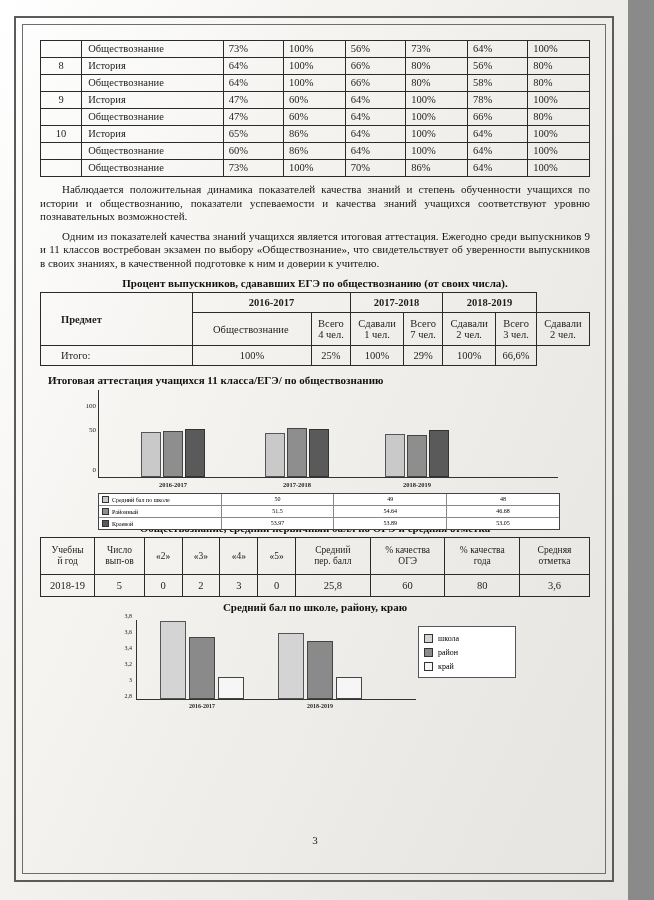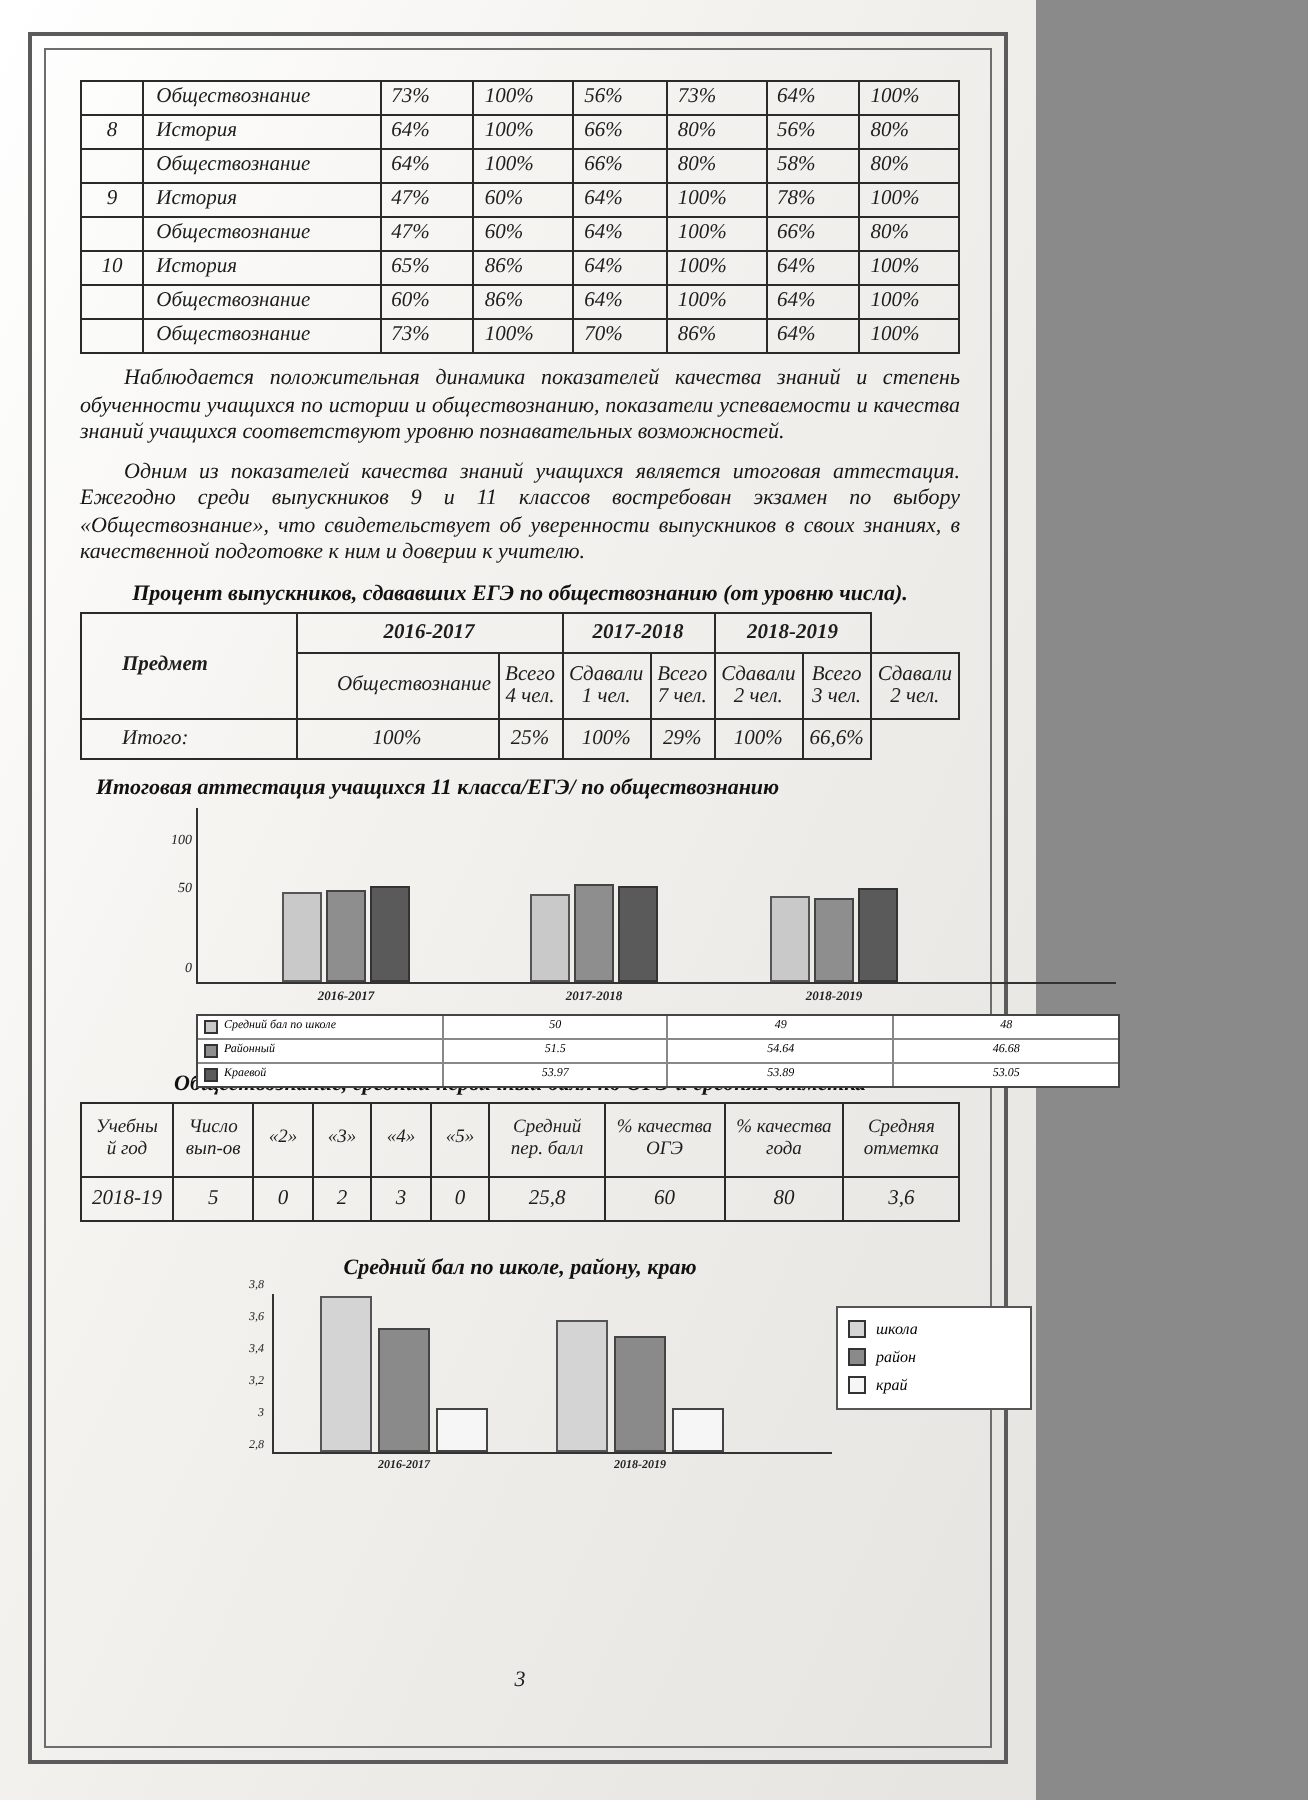--- a/index.html
+++ b/index.html
@@ -8,26 +8,25 @@
     background: #8a8a8a;
   }
   body {
     width: 654px;
     height: 900px;
     font-family: "Liberation Serif", serif;
     overflow: hidden;
   }
   .page {
     position: relative;
-    width: 518px;
+    width: 628px;
     height: 900px;
     background: #f2f1ee;
     background-image: linear-gradient(115deg, #ffffff 0%, #f4f3f0 35%, #eceae6 70%, #e6e4e0 100%);
     box-sizing: border-box;
-    font-style: italic;
   }
   
   .frame-outer {
     position: absolute;
     left: 14px; top: 16px; right: 14px; bottom: 18px;
     border: 2px solid #5b5b5b;
   }
   .frame-inner {
     position: absolute;
     left: 22px; top: 24px; right: 22px; bottom: 26px;
@@ -332,21 +331,21 @@
           <td class="c-num">86%</td>
           <td class="c-num">64%</td>
           <td class="c-num">100%</td>
         </tr>
       </tbody>
     </table>
 
     <p class="body">Наблюдается положительная динамика показателей качества знаний и степень обученности учащихся по истории и обществознанию, показатели успеваемости и качества знаний учащихся соответствуют уровню познавательных возможностей.</p>
     <p class="body">Одним из показателей качества знаний учащихся является итоговая аттестация. Ежегодно среди выпускников 9 и 11 классов востребован экзамен по выбору «Обществознание», что свидетельствует об уверенности выпускников в своих знаниях, в качественной подготовке к ним и доверии к учителю.</p>
 
-    <div class="center-bold">Процент выпускников, сдававших ЕГЭ по обществознанию (от уровню числа).</div>
+    <div class="center-bold">Процент выпускников, сдававших ЕГЭ по обществознанию (от своих числа).</div>
     <table class="doc t-ege">
       <tbody>
         <tr>
           <td class="hdr l" rowspan="2" style="width:128px;">Предмет</td>
           <td class="hdr" colspan="2">2016-2017</td>
           <td class="hdr" colspan="2">2017-2018</td>
           <td class="hdr" colspan="2">2018-2019</td>
         </tr>
 
         <tr>
@@ -497,21 +496,21 @@
           <td>3</td>
           <td>0</td>
           <td>25,8</td>
           <td>60</td>
           <td>80</td>
           <td>3,6</td>
         </tr>
       </tbody>
     </table>
 
-    <div class="center-bold" style="margin-top:17px;">Средний бал по школе, району, краю</div>
+    <div class="center-bold" style="margin-top:4px;">Средний бал по школе, району, краю</div>
 
     <div class="chart2-wrap">
       <div class="c2-axis">
         <div style="top:-3px;">3,8</div>
         <div style="top:13px;">3,6</div>
         <div style="top:29px;">3,4</div>
         <div style="top:45px;">3,2</div>
         <div style="top:61px;">3</div>
         <div style="top:77px;">2,8</div>
       </div>

